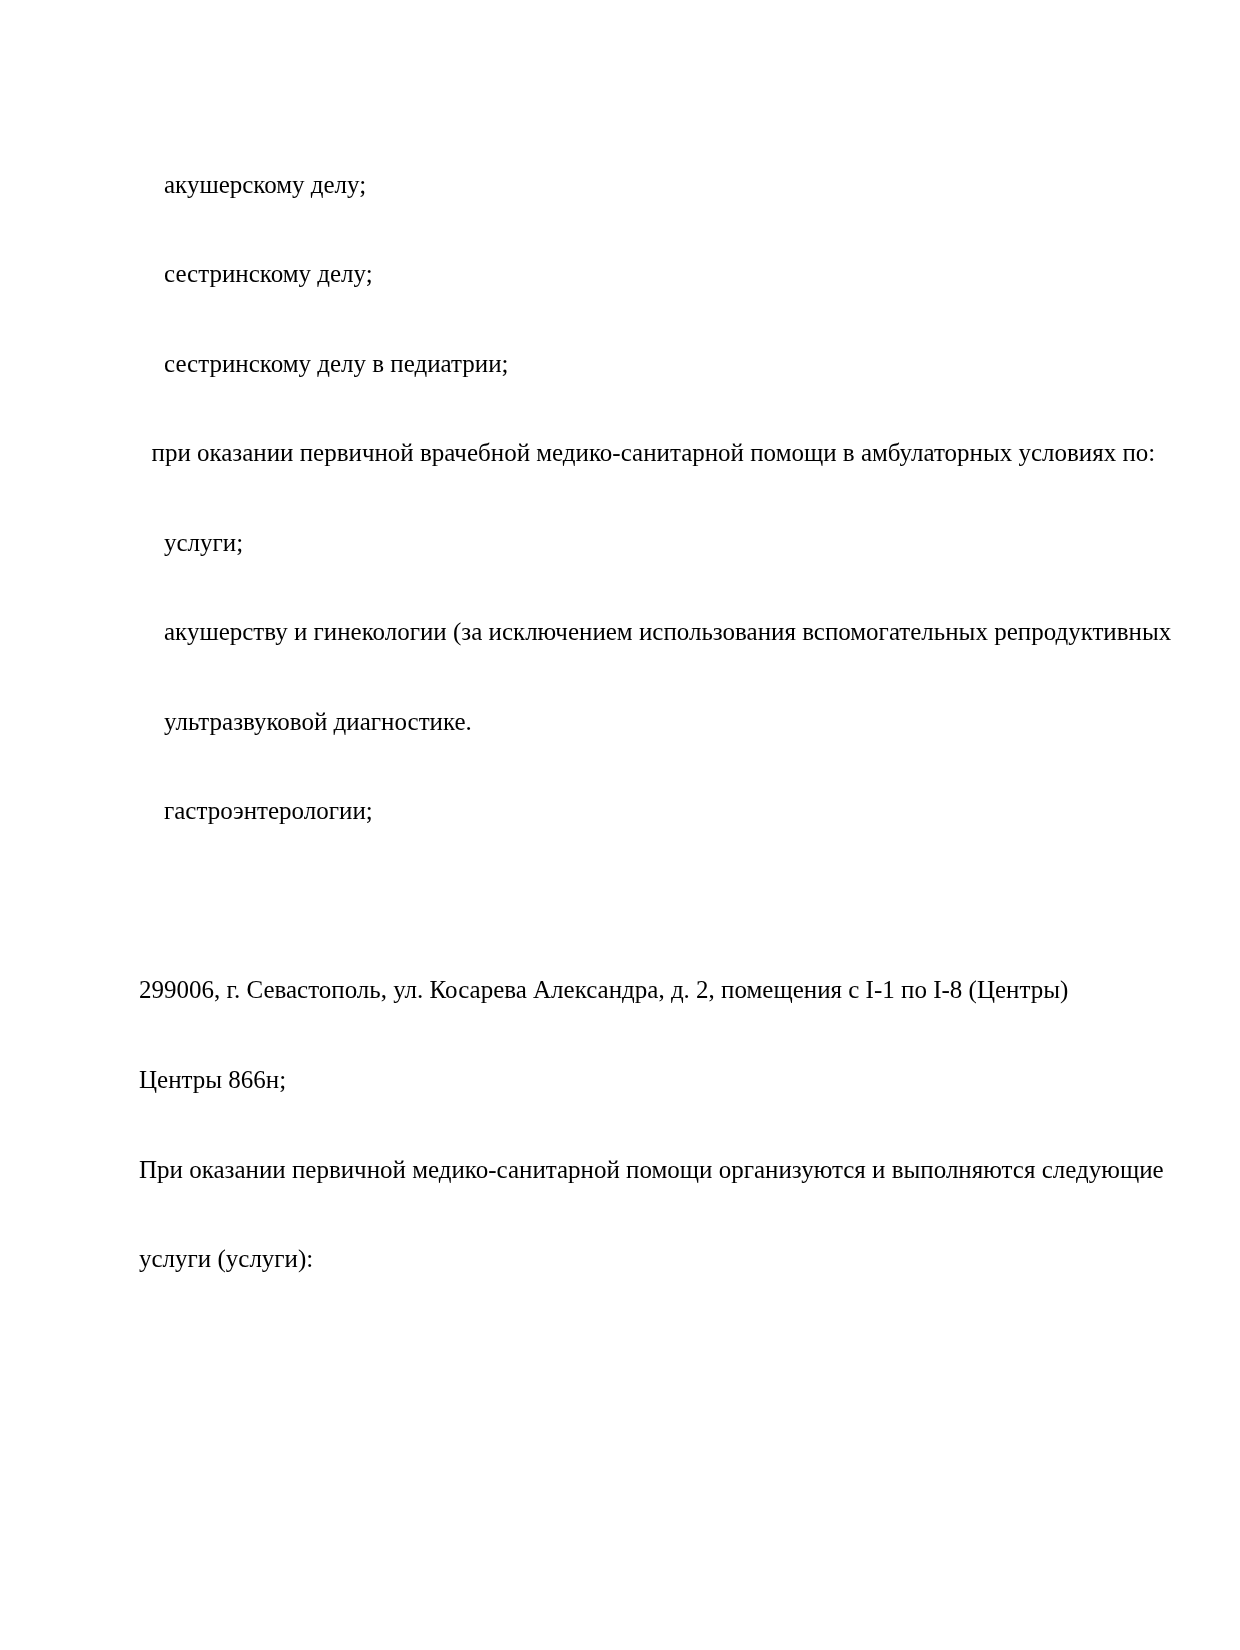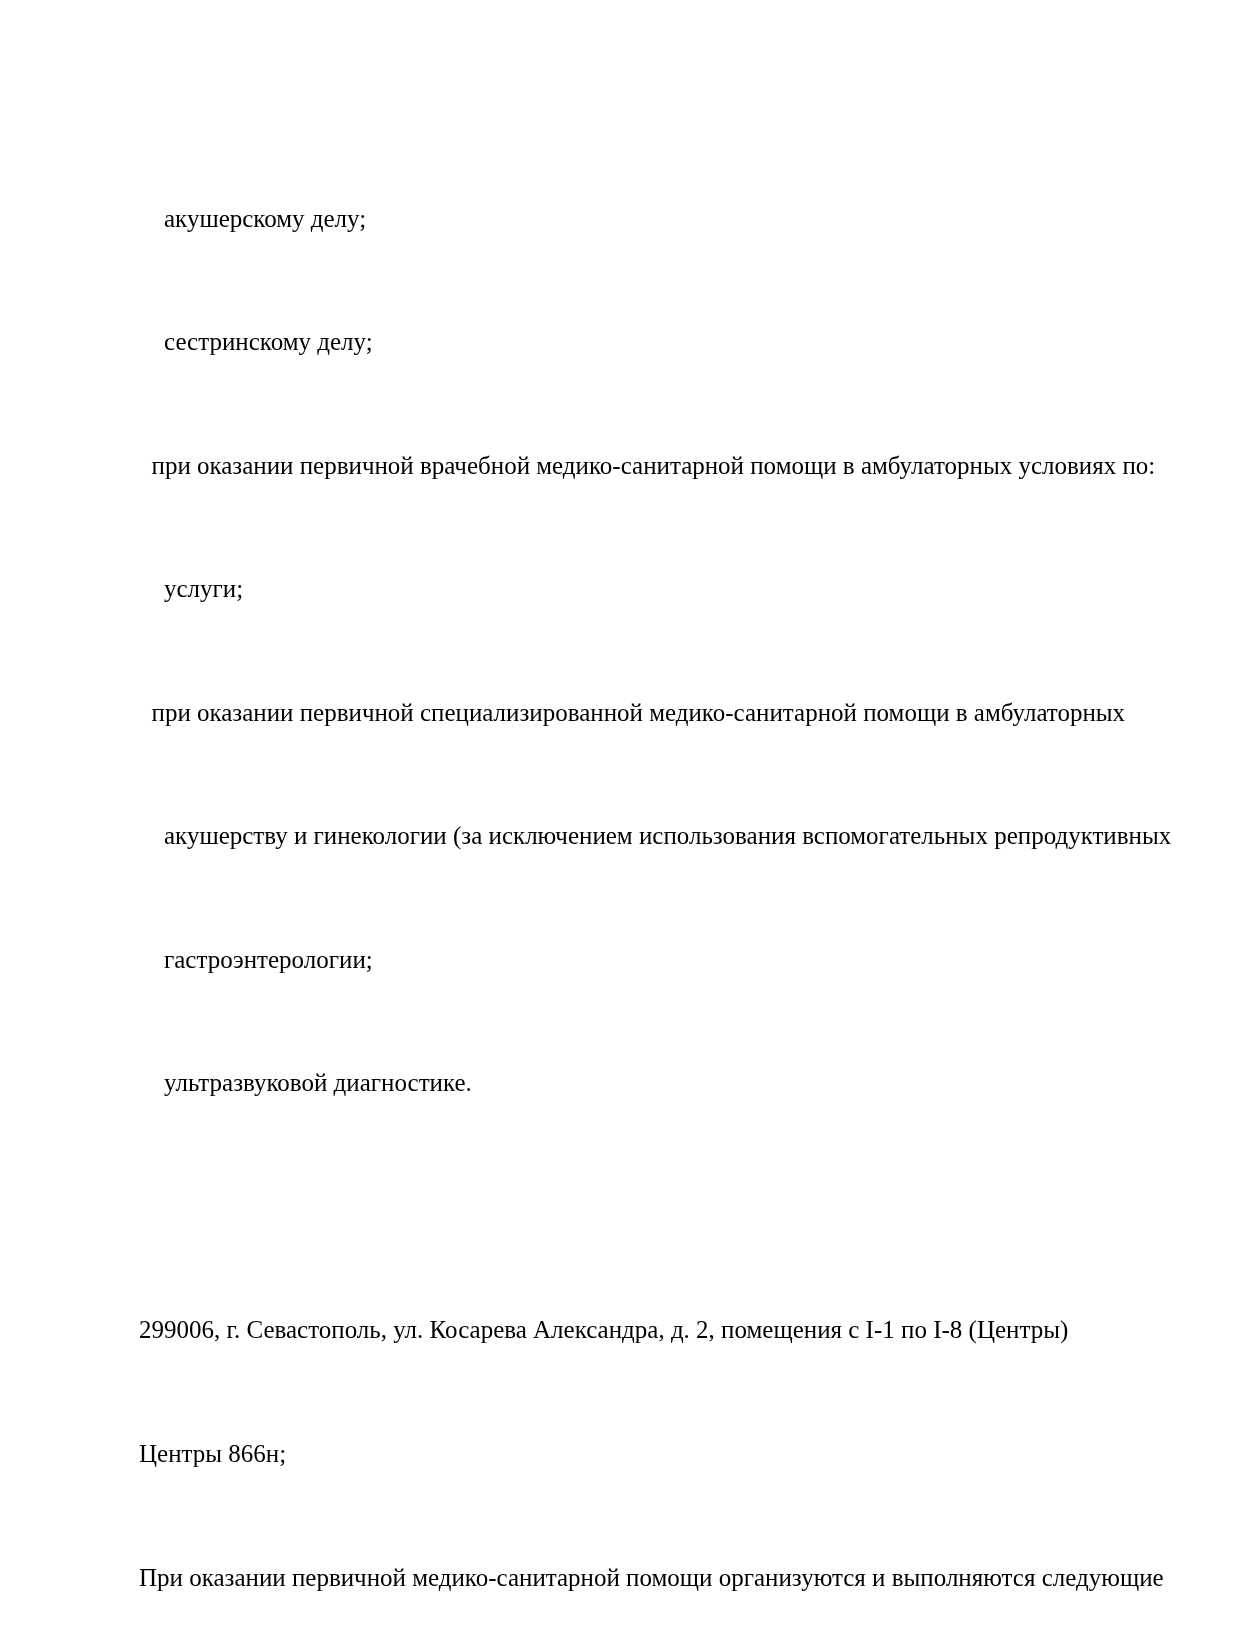--- a/index.html
+++ b/index.html
@@ -19,36 +19,35 @@
     left: 139px;
     top: 110px;
     font-family: "Liberation Serif", "DejaVu Serif", serif;
     font-size: 25px;
     line-height: 29.85px;
     color: #000000;
     white-space: pre;
   }
   .doc .line {
     min-height: 29.85px;
-    margin-top: 34px;
   }
 </style>
 </head>
 <body>
 
 <div class="page">
   <div class="doc">
     <div class="line">    акушерскому делу;</div>
     <div class="line">    сестринскому делу;</div>
+    <div class="line">    сестринскому делу в педиатрии;</div>
     <div class="line">  при оказании первичной врачебной медико-санитарной помощи в амбулаторных условиях по:</div>
     <div class="line">    услуги;</div>
-    <div class="line">  при оказании первичной специализированной медико-санитарной помощи в амбулаторных</div>
     <div class="line">    акушерству и гинекологии (за исключением использования вспомогательных репродуктивных</div>
+    <div class="line">    ультразвуковой диагностике.</div>
     <div class="line">    гастроэнтерологии;</div>
-    <div class="line">    ультразвуковой диагностике.</div>
     <div class="line"></div>
     <div class="line">299006, г. Севастополь, ул. Косарева Александра, д. 2, помещения с I-1 по I-8 (Центры)</div>
     <div class="line">Центры 866н;</div>
     <div class="line">При оказании первичной медико-санитарной помощи организуются и выполняются следующие</div>
     <div class="line">услуги (услуги):</div>
     
     
     
     
     

